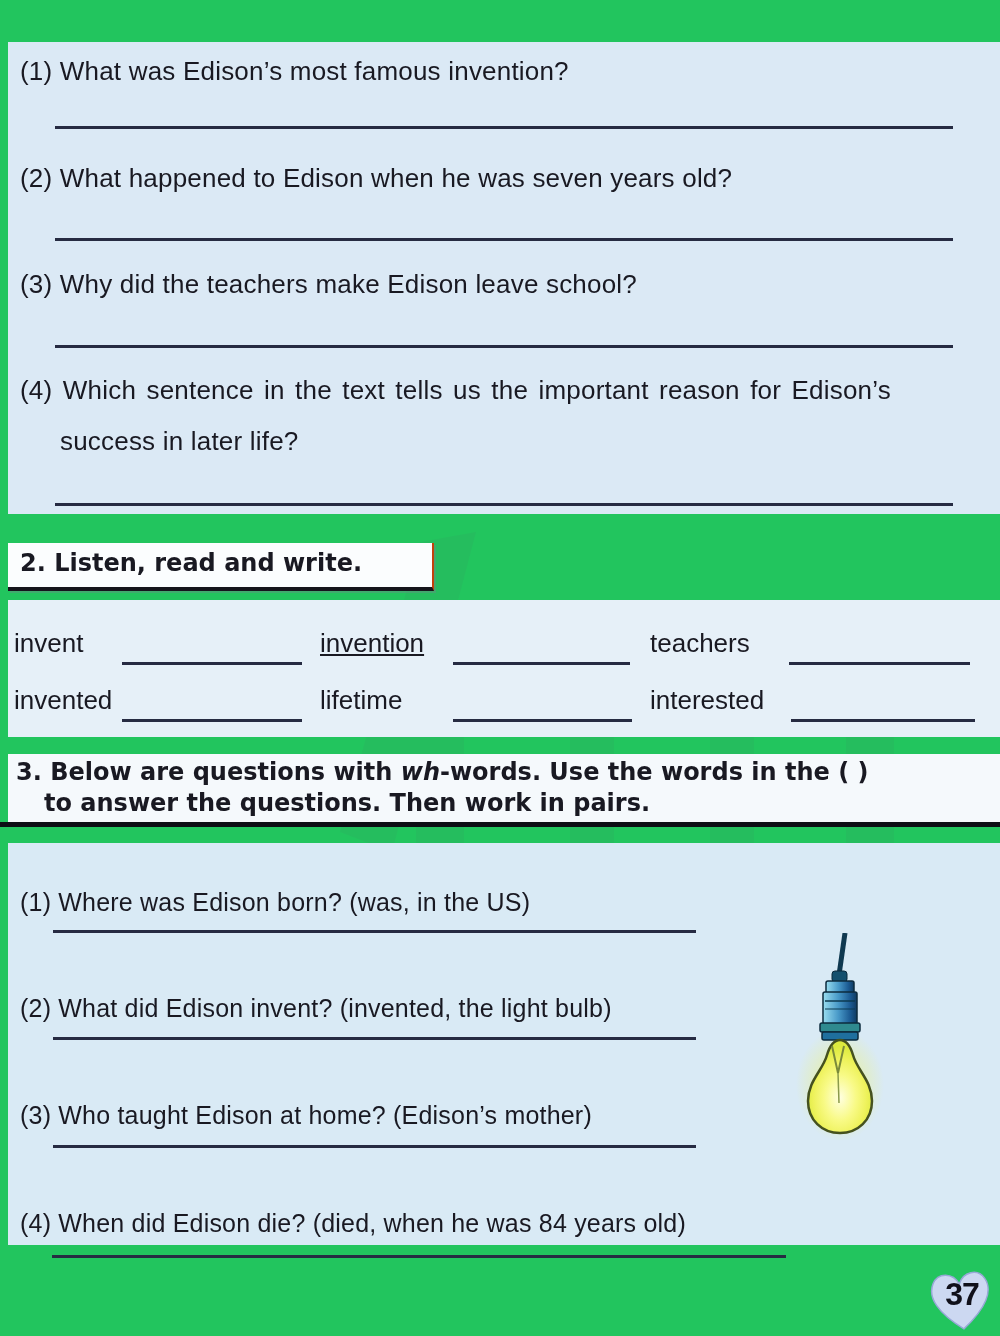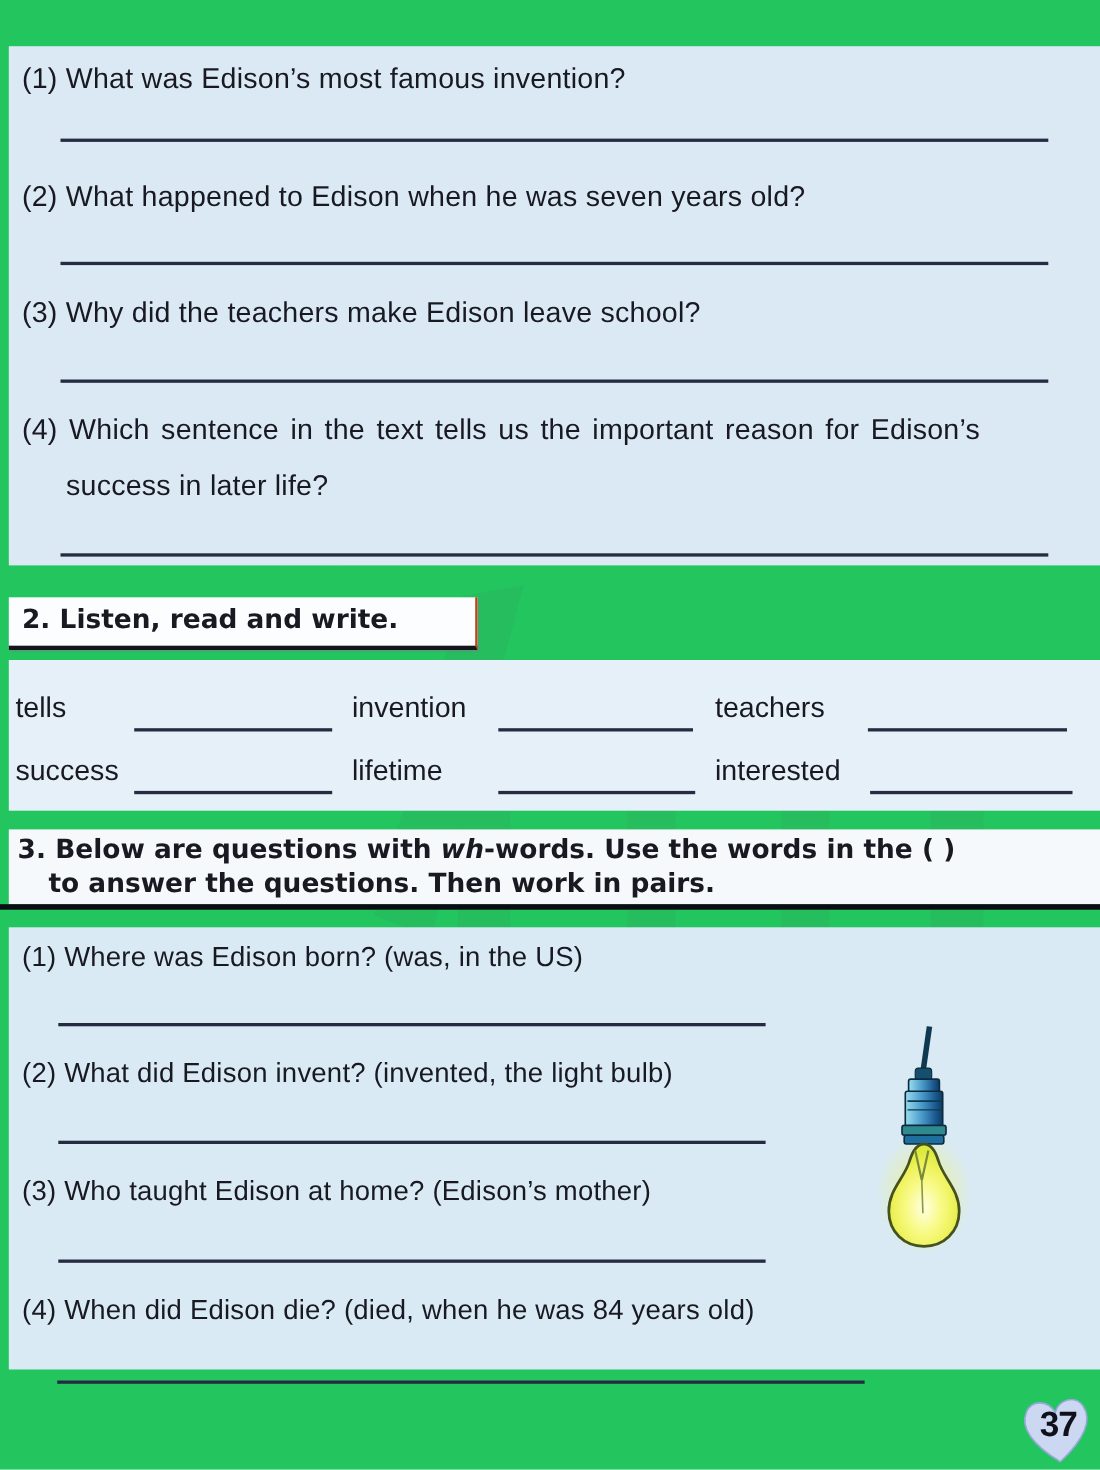--- a/index.html
+++ b/index.html
@@ -12,21 +12,21 @@
     color:#191922;
   }
   
   .watermark{position:absolute;left:270px;top:70px;width:730px;height:1190px;opacity:.07;pointer-events:none;}
   
   .panel{position:absolute;left:8px;width:992px;background:#dbe9f5;}
   .panel1{top:42px;height:472px;}
   .panel2{top:600px;height:137px;background:#e6f0f8;}
   .panel3{top:843px;height:402px;background:#d9eaf5;}
   .q{position:absolute;margin:0;font-size:26px;letter-spacing:.2px;white-space:nowrap;}
-  .q3size{font-size:25px;}
+  .q3size{font-size:25px;margin-top:32px;}
   .answer-line{position:absolute;height:0;border-top:3px solid #262b42;}
   
   .hbox{position:absolute;background:#fbfdfe;font-family:"DejaVu Sans", sans-serif;font-weight:bold;}
   .h2box{
     left:8px;top:543px;width:424px;height:44px;
     border-right:2px solid #c2410c;
     border-bottom:4px solid #15151c;
     box-shadow:2px 2px 0 rgba(120,125,140,.35);
   }
   .h2box .hline{position:absolute;left:12px;top:6px;font-size:24px;white-space:nowrap;}
@@ -83,28 +83,28 @@
   <p class="q justify1" style="left:20px;top:375px;">(4) Which sentence in the text tells us the important reason for Edison’s</p>
   <p class="q" style="left:60px;top:426px;">success in later life?</p>
   <div class="answer-line" style="left:55px;top:503px;width:898px;"></div>
 
   <div class="hbox h2box">
     <span class="hline">2. Listen, read and write.</span>
   </div>
 
   <section class="panel panel2"></section>
 
-  <p class="word" style="left:14px;top:628px;">tells</p>
+  <p class="word" style="left:14px;top:628px;">invent</p>
   <div class="word-line" style="left:122px;top:662px;width:180px;"></div>
-  <p class="word" style="left:320px;top:628px;">invention</p>
+  <p class="word" style="left:320px;top:628px;text-decoration:underline;">invention</p>
   <div class="word-line" style="left:453px;top:662px;width:177px;"></div>
   <p class="word" style="left:650px;top:628px;">teachers</p>
   <div class="word-line" style="left:789px;top:662px;width:181px;"></div>
 
-  <p class="word" style="left:14px;top:685px;">success</p>
+  <p class="word" style="left:14px;top:685px;">invented</p>
   <div class="word-line" style="left:122px;top:719px;width:180px;"></div>
   <p class="word" style="left:320px;top:685px;">lifetime</p>
   <div class="word-line" style="left:453px;top:719px;width:179px;"></div>
   <p class="word" style="left:650px;top:685px;">interested</p>
   <div class="word-line" style="left:791px;top:719px;width:184px;"></div>
 
   <div class="hbox h3box">
     <p class="l1" style="margin:0;"><span>3. Below are questions with </span><span class="wh">wh</span><span>-words. Use the words in the (  )</span></p>
     <p class="l2" style="margin:0;">to answer the questions. Then work in pairs.</p>
   </div>

